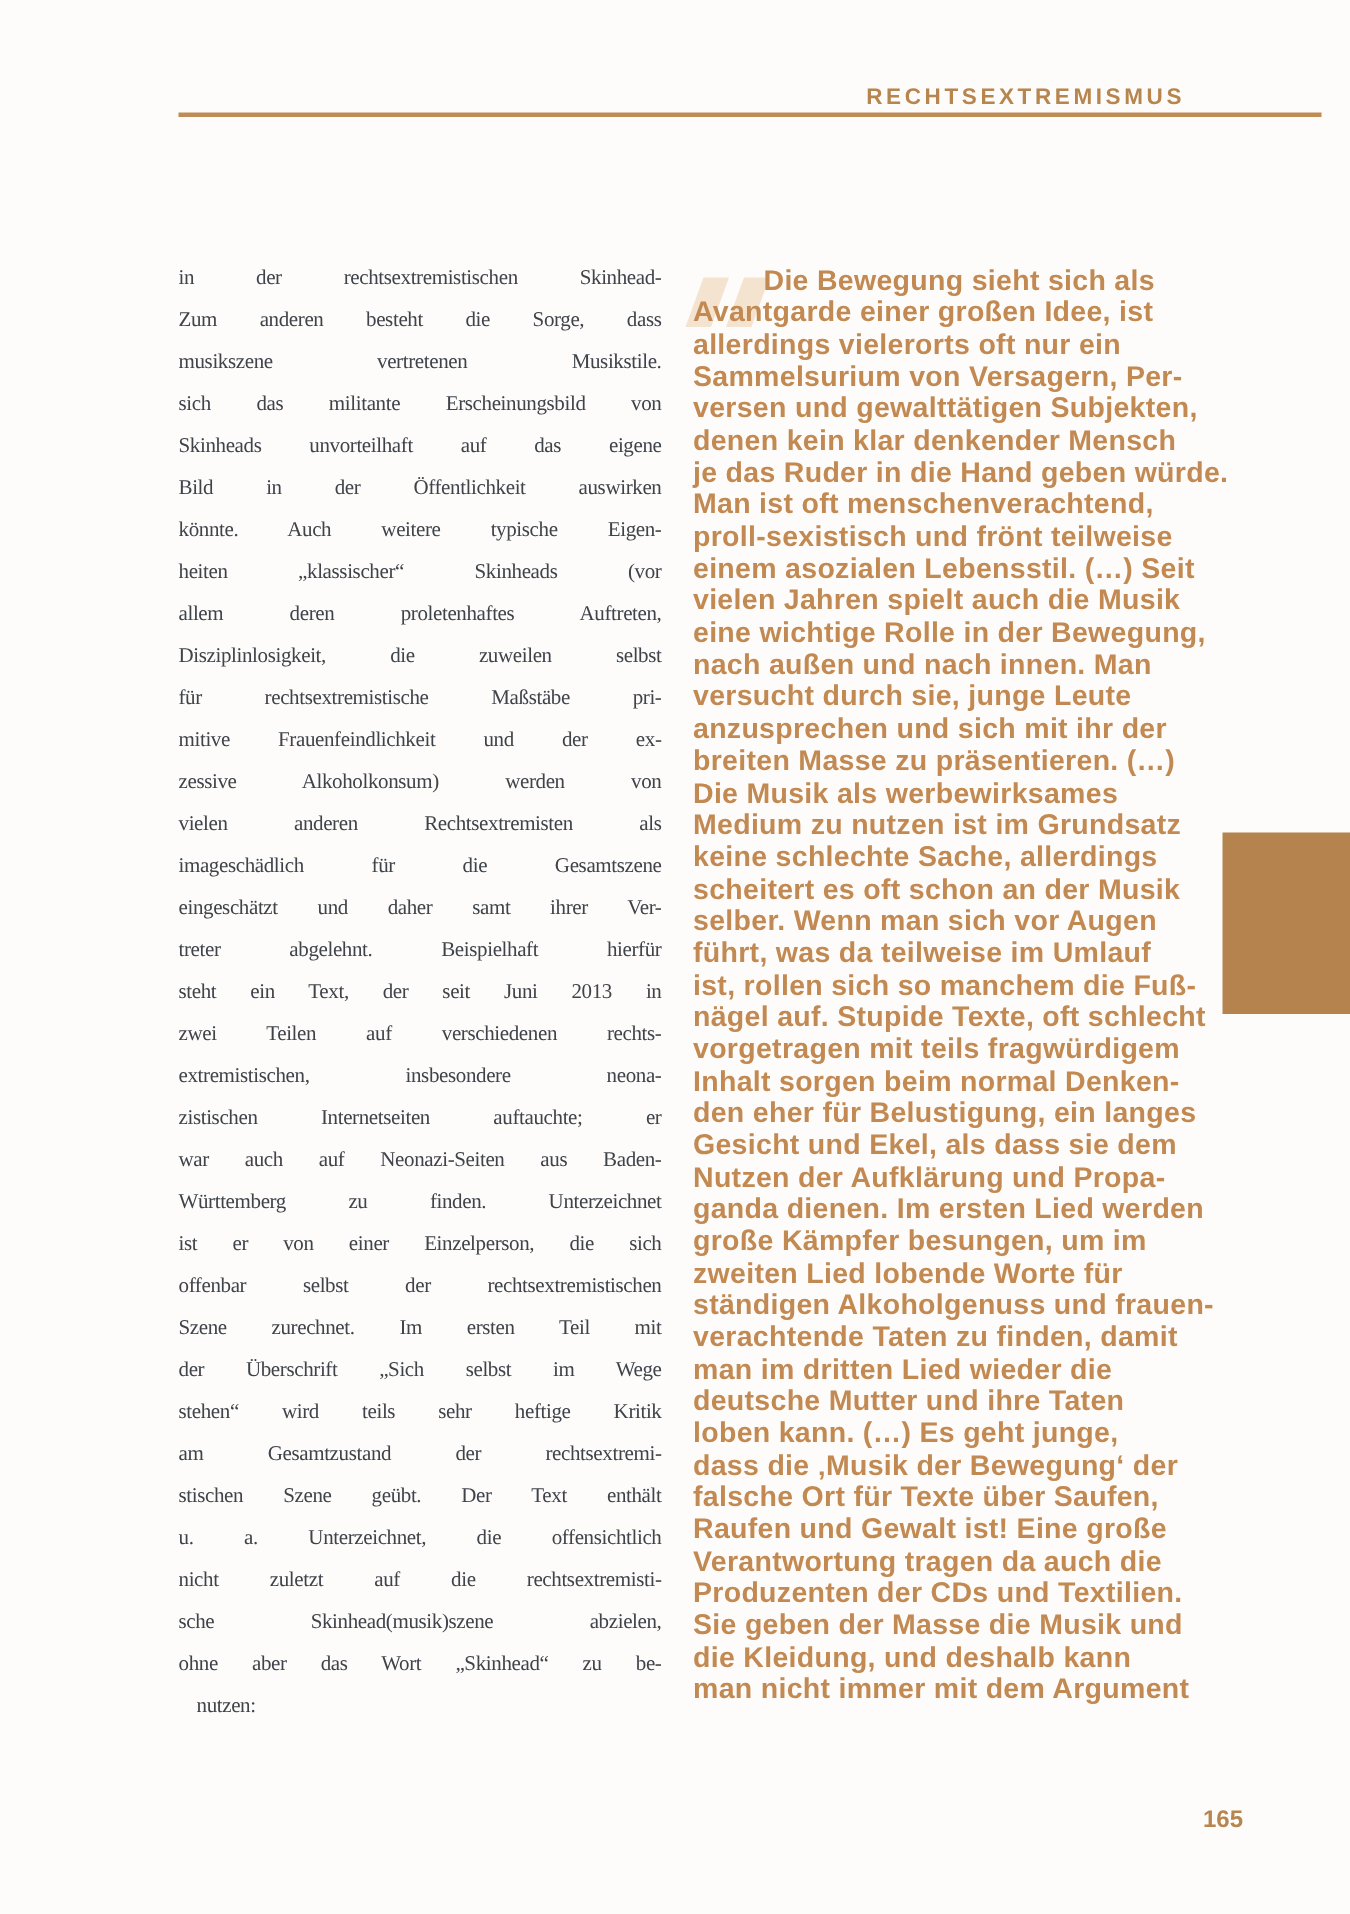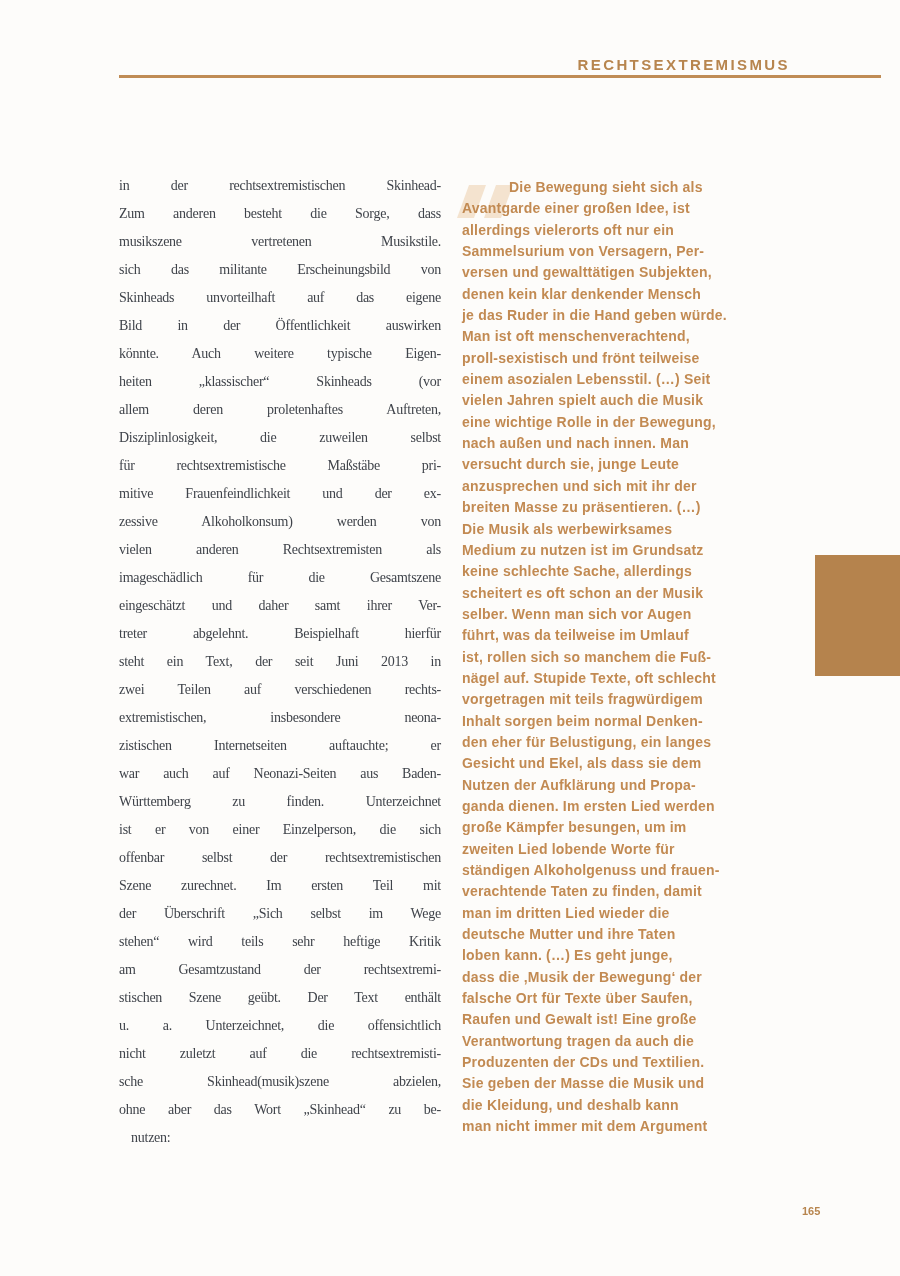--- a/index.html
+++ b/index.html
@@ -23,41 +23,41 @@
   .body-line{
     font-family:"Liberation Serif",serif;
     font-size:14px;line-height:28px;letter-spacing:-0.25px;
     color:var(--body-text,#3f434a);
     text-align:justify;text-align-last:justify;
   }
   .body-line:last-child{text-align-last:left;margin-left:12px;}
   .quote-col{position:absolute;left:462px;top:177px;width:335px;z-index:1;}
   .quote-line{
     font-family:"Liberation Sans",sans-serif;
-    font-weight:700;font-size:14px;line-height:21.35px;letter-spacing:0.2px;
+    font-weight:700;font-size:19px;line-height:21.35px;letter-spacing:0.2px;
     color:var(--quote-text,#c28a52);
     white-space:nowrap;
   }
   .quote-line:first-child{text-indent:47px;}
   .watermark{
     position:absolute;left:463px;top:185px;z-index:0;
     display:flex;gap:10px;
   }
   .qbar{
     display:block;width:17px;height:33px;
     background:var(--quote-watermark,#f4e3cf);
     transform:skewX(-20deg);
   }
   .side-block{
     position:absolute;left:815px;top:555px;width:85px;height:121px;
     background:var(--side-marker,#b5834d);
   }
   .page-number{
     position:absolute;left:802px;top:1205px;
-    font-weight:700;font-size:11px;color:var(--accent,#b7854e);
+    font-weight:700;font-size:16px;color:var(--accent,#b7854e);
   }
 </style>
 </head>
 <body>
 
 <div class="page">
 
   <div class="header-title">RECHTSEXTREMISMUS</div>
 
   <div class="header-rule"></div>

